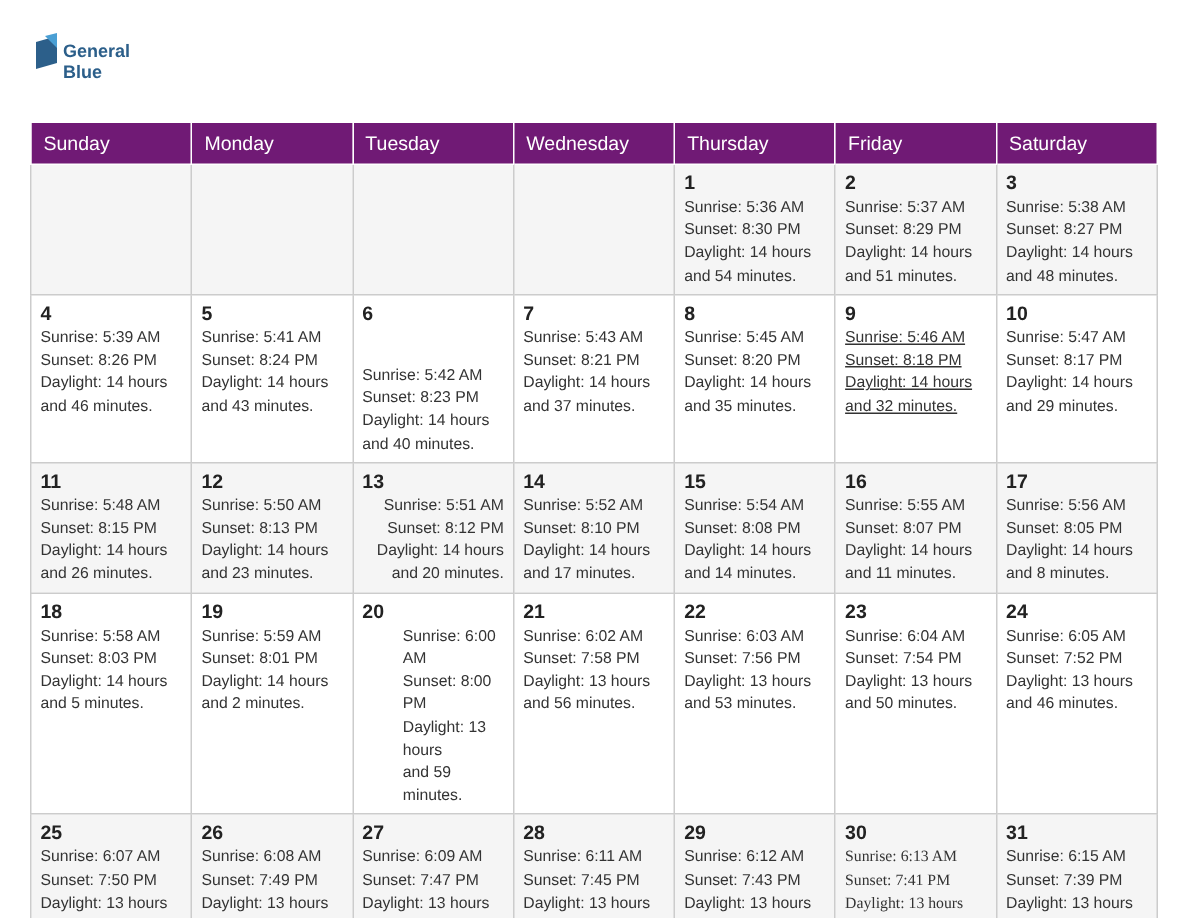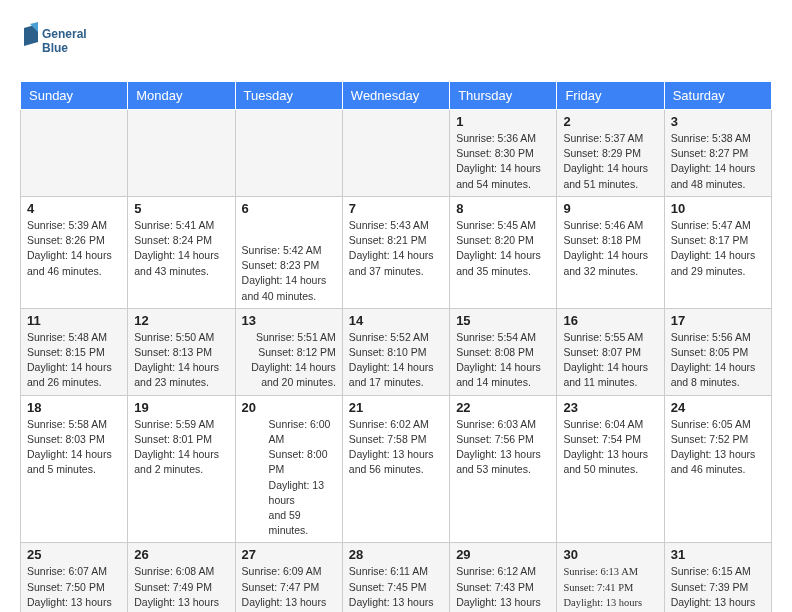--- a/index.html
+++ b/index.html
@@ -31,21 +31,21 @@
     }
     .subtitle {
       font-size: 16px;
       color: #444;
     }
     table {
       width: 100%;
       border-collapse: collapse;
     }
     thead tr th {
-      background-color: #3b82f6;
+      background-color: #701a75;
       color: white;
       padding: 6px 8px;
       font-size: 13px;
       font-weight: normal;
       text-align: left;
       border: 1px solid #fff;
     }
     tbody tr td {
       border: 1px solid #ccc;
       vertical-align: top;
@@ -169,21 +169,21 @@
         </td>
         <td>
           <span class="day-num">8</span>
           <div class="day-info" style="white-space: pre-line;">Sunrise: 5:45 AM
 Sunset: 8:20 PM
 Daylight: 14 hours
 and 35 minutes.</div>
         </td>
         <td>
           <span class="day-num">9</span>
-          <div class="day-info" style="white-space: pre-line;">Sunrise: 5:46 AM
+          <div class="day-info" style="white-space: pre-line; text-decoration: underline;">Sunrise: 5:46 AM
 Sunset: 8:18 PM
 Daylight: 14 hours
 and 32 minutes.</div>
         </td>
         <td>
           <span class="day-num">10</span>
           <div class="day-info" style="white-space: pre-line;">Sunrise: 5:47 AM
 Sunset: 8:17 PM
 Daylight: 14 hours
 and 29 minutes.</div>

